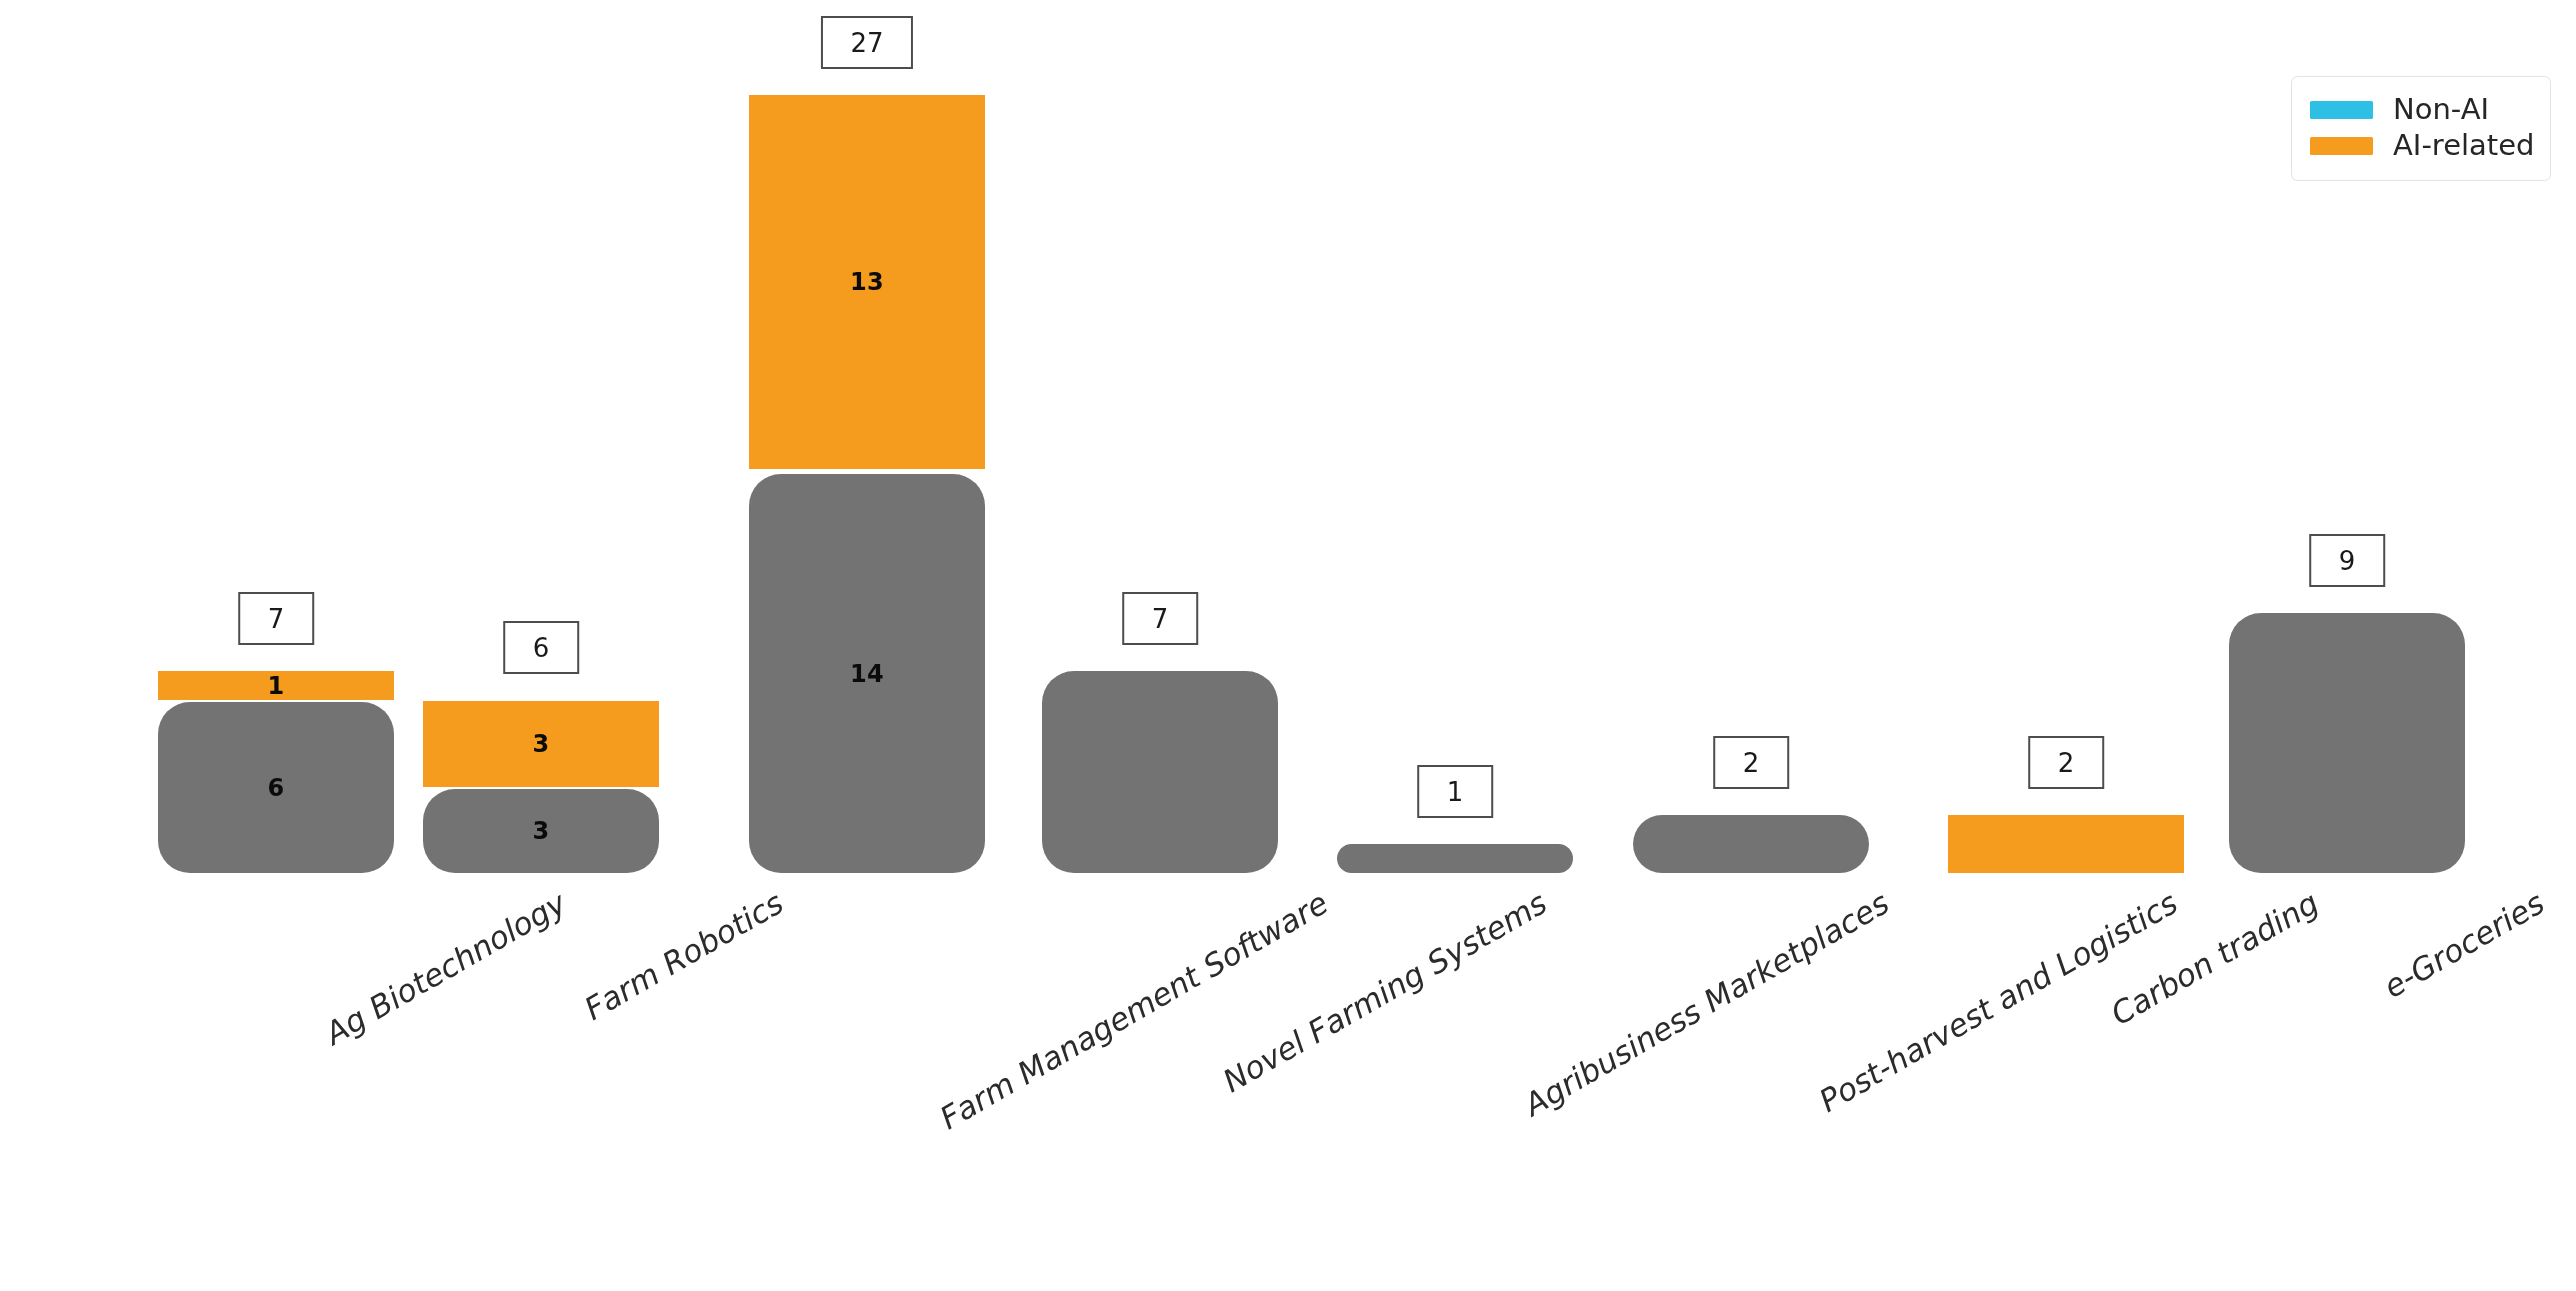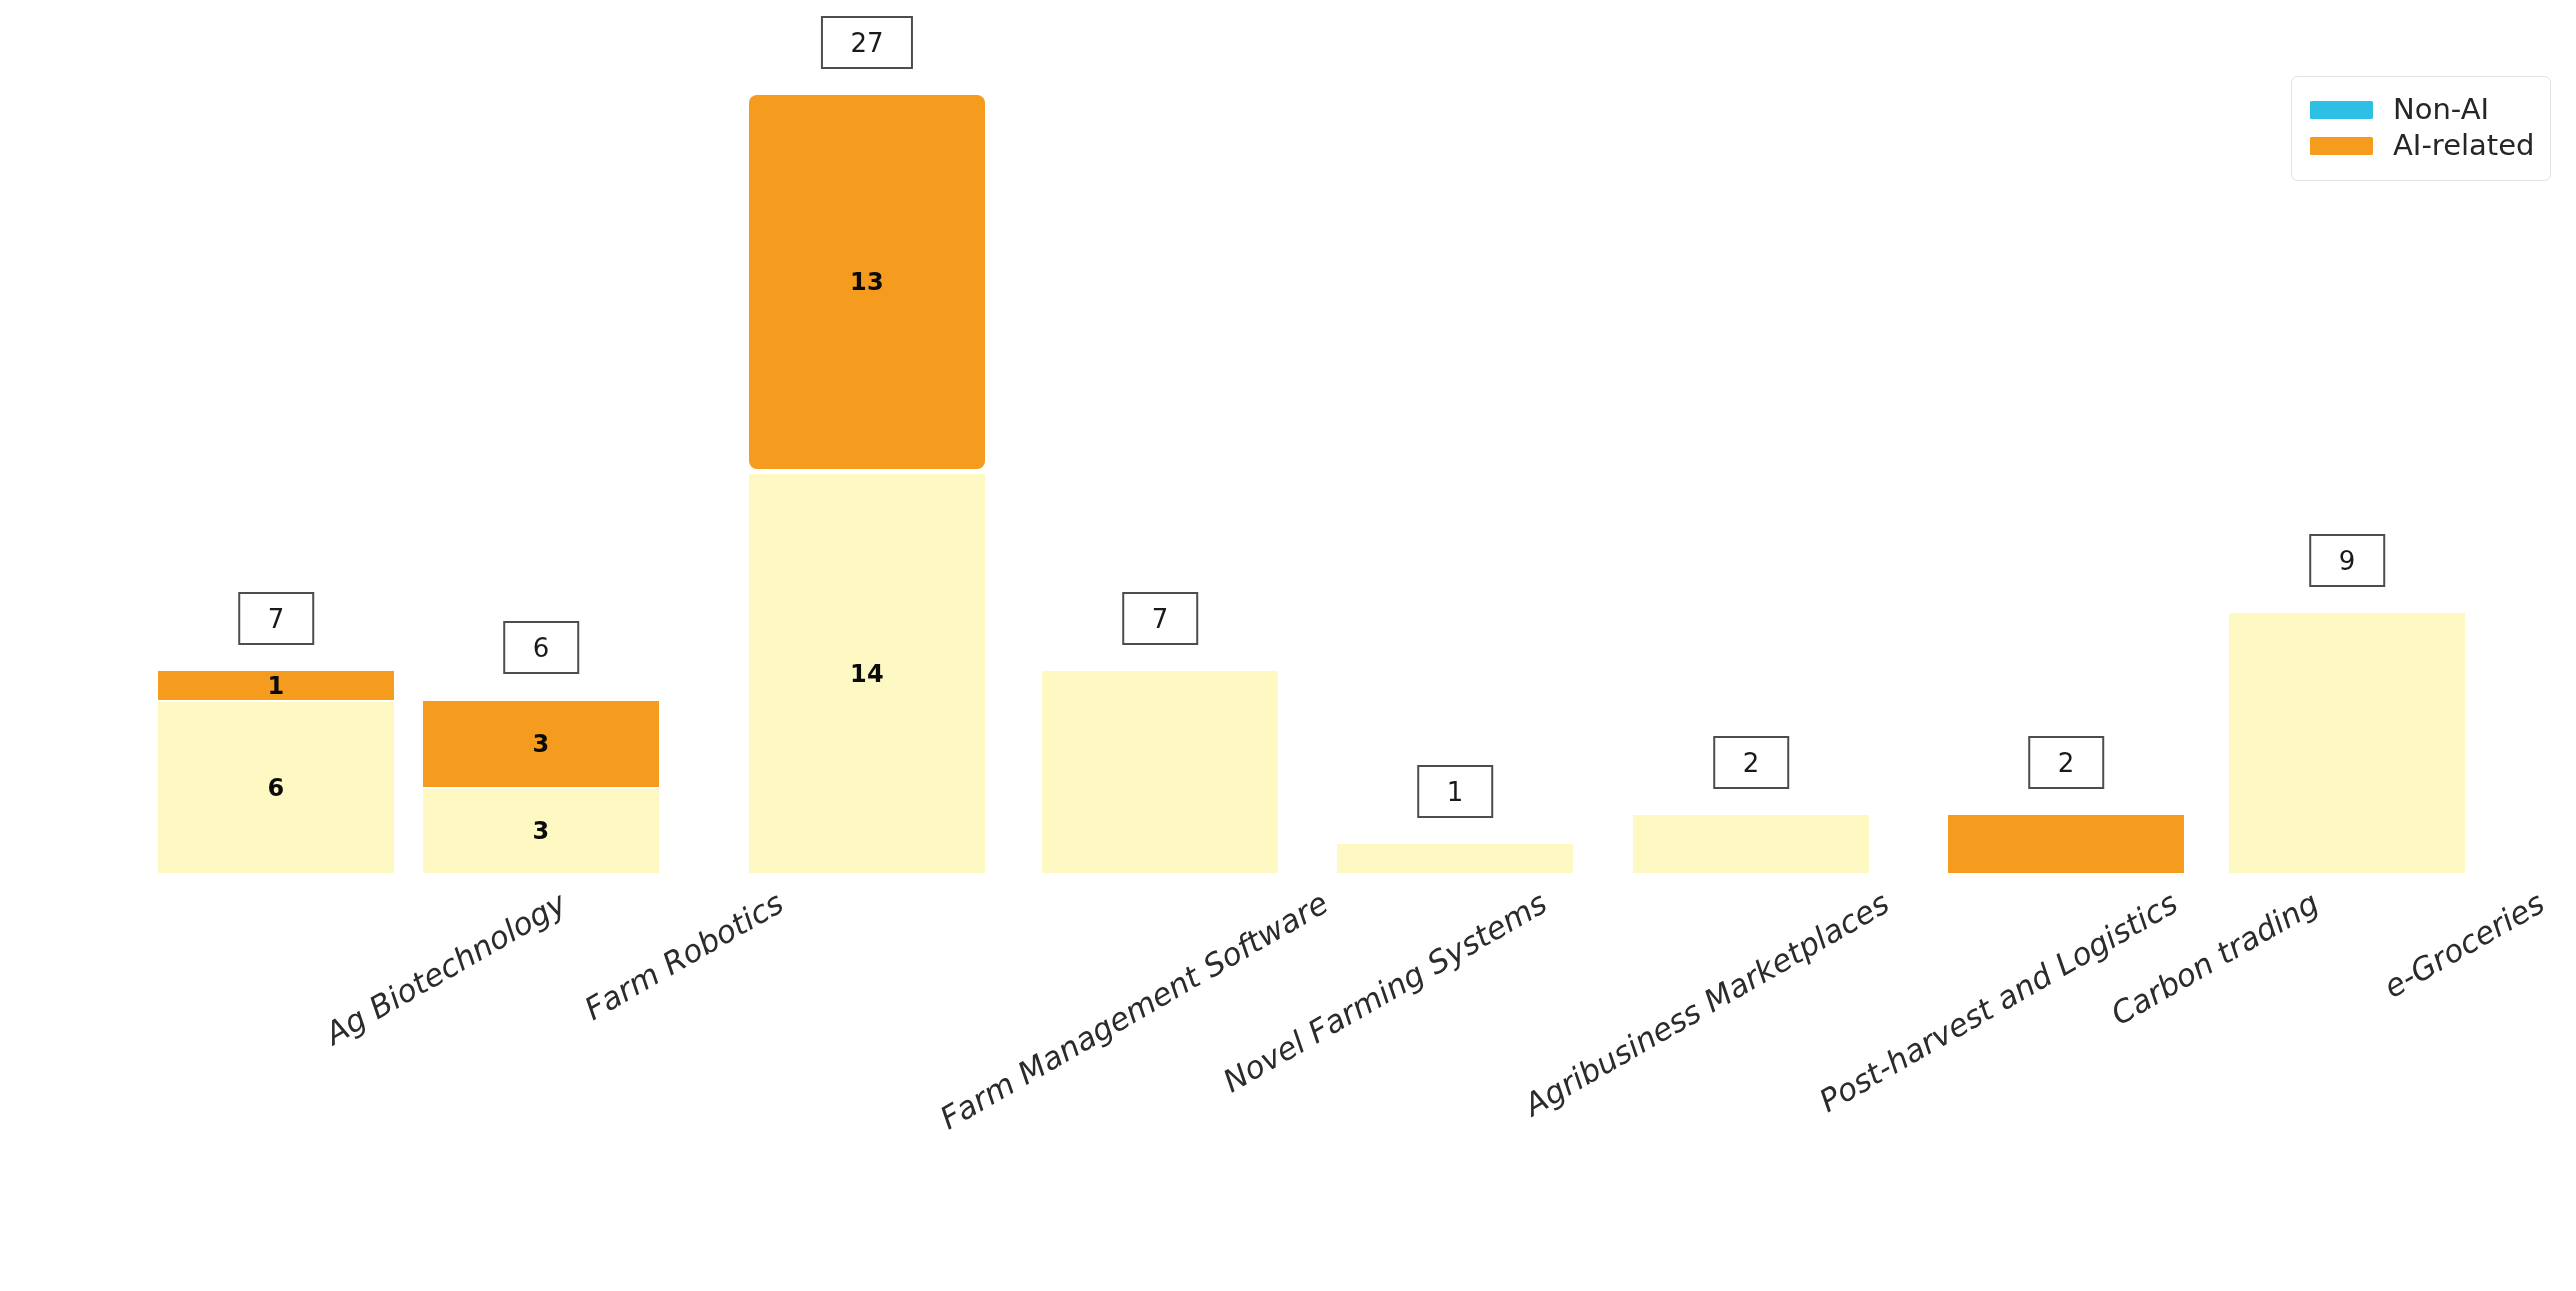--- a/index.html
+++ b/index.html
@@ -15,21 +15,21 @@
   #plot-area{position:absolute;left:0;top:0;width:2576px;height:1292px;}
 
   .bar-group{position:absolute;bottom:419px;}   
 
   .segment{
     position:absolute;
     left:0;
     width:100%;
     box-sizing:border-box;
   }
-  .segment.non-ai{background:#fef9c3;}
+  .segment.non-ai{background:#737373;border-radius:32px;}
   .segment.ai-related{background:#f59c1e;}
 
   .segment-label{
     position:absolute;
     left:0;width:100%;
     top:50%;
     transform:translateY(-50%);
     text-align:center;
     font-size:24px;
     font-weight:bold;
@@ -121,21 +121,21 @@
       <div class="segment ai-related" style="bottom:86px;height:86px;">
         <span class="segment-label">3</span>
       </div>
       <div class="segment non-ai" style="bottom:0px;height:84px;">
         <span class="segment-label">3</span>
       </div>
     </div>
 
     <div class="bar-group" style="left:749px;width:236px;height:778px;">
       <div class="total-box" style="bottom:804px;">27</div>
-      <div class="segment ai-related" style="bottom:404px;height:374px;border-radius:8px;">
+      <div class="segment ai-related" style="bottom:404px;height:374px;">
         <span class="segment-label">13</span>
       </div>
       <div class="segment non-ai" style="bottom:0px;height:399px;">
         <span class="segment-label">14</span>
       </div>
     </div>
 
     <div class="bar-group" style="left:1042px;width:236px;height:202px;">
       <div class="total-box" style="bottom:228px;">7</div>
       <div class="segment non-ai" style="bottom:0px;height:202px;">

